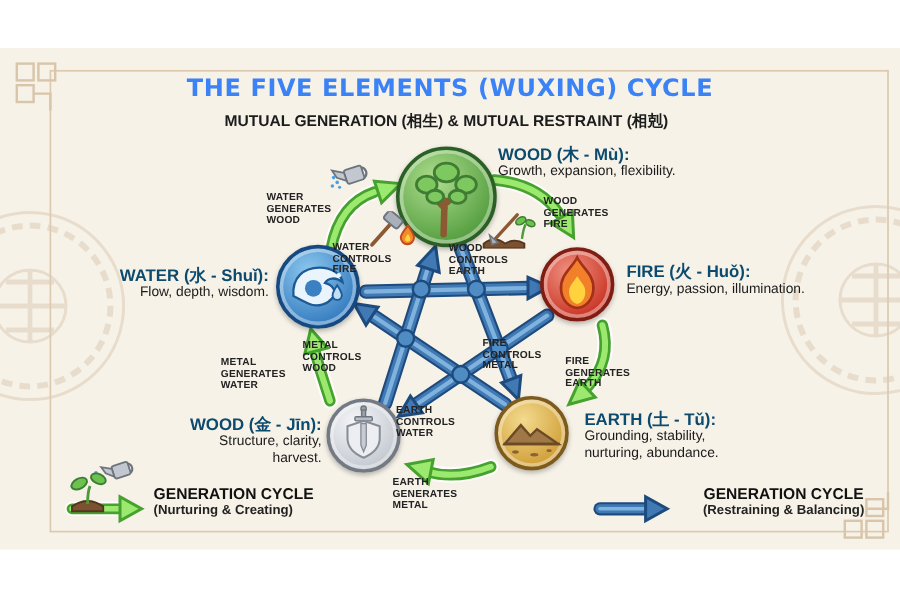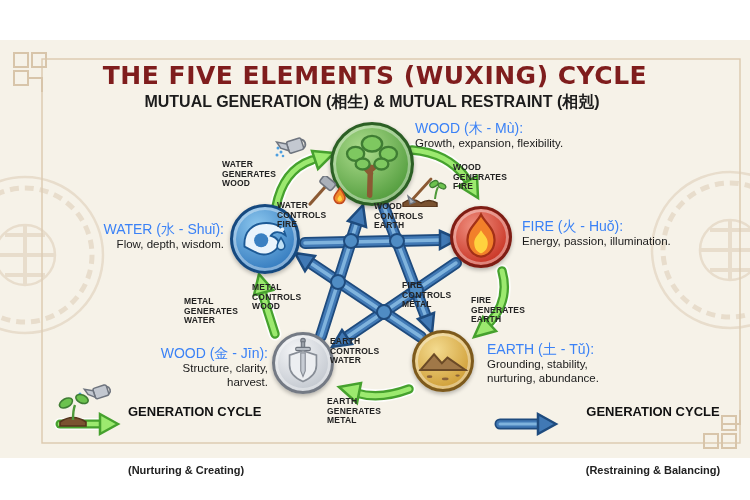--- a/index.html
+++ b/index.html
@@ -2,45 +2,45 @@
 <html><head>
 <meta charset="utf-8">
 <style>
   html,body{margin:0;padding:0;background:#fff;}
   .stage{position:relative;width:750px;height:500px;background:#ffffff;overflow:hidden;
          font-family:"Liberation Sans","DejaVu Sans",sans-serif;color:#1a1a1a;}
   .canvas{position:absolute;left:0;top:40px;width:750px;height:418px;background:#f6f2e8;}
   .abs{position:absolute;}
   
   .title{position:absolute;left:0;top:61px;width:750px;text-align:center;
-         font-weight:800;font-size:25px;letter-spacing:.5px;color:#7f1d1d;
+         font-weight:800;font-size:20px;letter-spacing:.5px;color:#3b82f6;
          font-family:"DejaVu Sans","Liberation Sans",sans-serif;}
   .subtitle{position:absolute;left:0;top:92px;width:744px;text-align:center;
-         font-weight:700;font-size:16px;color:#1c1c1c;}
+         font-weight:700;font-size:13px;color:#1c1c1c;}
   
   .el-circle{position:absolute;border-radius:50%;border:3px solid;box-sizing:border-box;
              box-shadow:0 2px 4px rgba(0,0,0,.28), inset 0 0 0 3px rgba(255,255,255,.38);}
   .el-circle svg{width:100%;height:100%;display:block;}
   .c-wood {left:330px;top:122px;width:84px;height:84px;background:radial-gradient(circle at 38% 32%,#aedd8e,#5aa244 70%,#47863a);border-color:#2c5f25;}
   .c-fire {left:450px;top:206px;width:62px;height:62px;background:radial-gradient(circle at 38% 32%,#f09181,#cc3b2b 70%,#b12e21);border-color:#7e1d14;}
   .c-earth{left:412px;top:330px;width:62px;height:62px;background:radial-gradient(circle at 38% 30%,#f3da8e,#d2a23c 72%,#bd8d2c);border-color:#7d5a1d;}
   .c-metal{left:272px;top:332px;width:62px;height:62px;background:radial-gradient(circle at 38% 30%,#f5f6f8,#c6cbd2 72%,#aab0b9);border-color:#747a84;}
   .c-water{left:230px;top:204px;width:70px;height:70px;background:radial-gradient(circle at 38% 30%,#8cc7ee,#3a80c2 72%,#2c67a6);border-color:#16497f;}
   
   .el-label{position:absolute;}
-  .el-name{font-weight:400;font-size:14px;line-height:17px;color:#3b82f6;}
+  .el-name{font-weight:700;font-size:14px;line-height:17px;color:#0c4a6e;}
   .el-desc{font-size:11.5px;line-height:13.5px;white-space:pre-line;color:#1a1a1a;}
   .ta-r{text-align:right;}
   
   .step-label{position:absolute;width:96px;font-size:8.5px;font-weight:700;
               line-height:9.6px;letter-spacing:.2px;white-space:pre-line;color:#232323;}
   
   .legend-text{position:absolute;width:190px;text-align:left;}
   .legend-title{font-weight:800;font-size:13px;line-height:15px;color:#111;}
-  .legend-sub{font-weight:700;font-size:11px;line-height:13px;color:#222;margin-top:45px;}
+  .legend-sub{font-weight:700;font-size:11px;line-height:13px;color:#222;}
   .svg-overlay{position:absolute;left:0;top:0;width:750px;height:500px;pointer-events:none;}
   .deco{opacity:.55;}
 </style>
 </head>
 <body>
 
 <div class="stage">
   <div class="canvas"></div>
 
   <svg class="svg-overlay">

